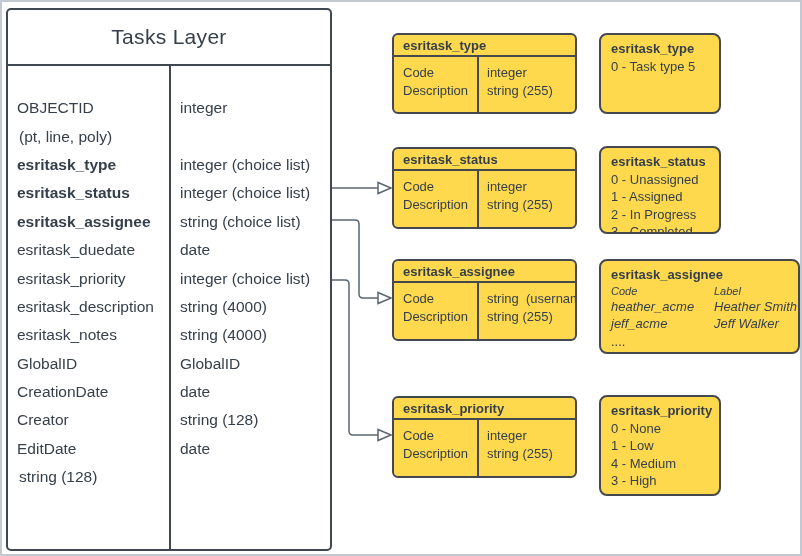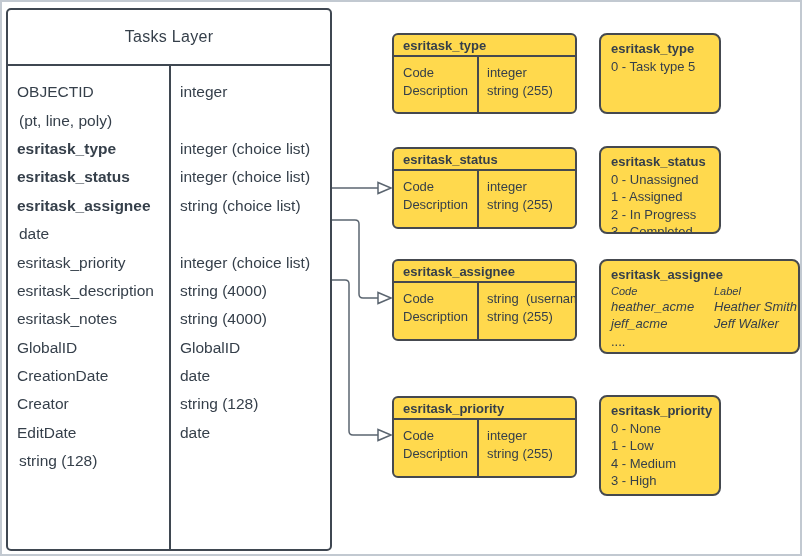--- a/index.html
+++ b/index.html
@@ -8,25 +8,25 @@
     box-sizing:border-box;border:2px solid #c2c9d1;overflow:hidden;
     font-family:"Liberation Sans", sans-serif;color:#353f4a;
   }
   
   .tasks-box{
     position:absolute;left:4px;top:6px;width:326px;height:543px;
     background:#fff;border:2px solid #3f4751;border-radius:5px;box-sizing:border-box;
   }
   .tasks-title{
     height:54px;display:flex;align-items:center;justify-content:center;
-    font-size:16px;border-bottom:2px solid #3f4751;letter-spacing:.3px;
+    font-size:21px;border-bottom:2px solid #3f4751;letter-spacing:.3px;
   }
   .tasks-body{position:absolute;top:56px;left:0;right:0;bottom:0;}
   .col-divider{position:absolute;left:161px;top:0;bottom:0;width:2px;background:#3f4751;}
-  .field-rows{padding-top:12px;}
+  .field-rows{padding-top:28px;}
   .frow{display:flex;height:28.4px;align-items:center;font-size:15.5px;}
   .frow .fname{width:161px;padding-left:9px;box-sizing:border-box;white-space:nowrap;}
   .frow .ftype{padding-left:11px;white-space:nowrap;}
   .frow.bold .fname{font-weight:bold;}
   
   .def-table{
     position:absolute;left:390px;width:185px;height:82px;box-sizing:border-box;
     background:#ffd94d;border:2px solid #45494f;border-radius:6px;overflow:hidden;
   }
   .def-head{
@@ -72,20 +72,21 @@
           </div>
         <div class="frow bold">
             <span class="fname">esritask_status</span>
             <span class="ftype">integer (choice list)</span>
           </div>
         <div class="frow bold">
             <span class="fname">esritask_assignee</span>
             <span class="ftype">string (choice list)</span>
           </div>
         <div class="frow">
+            <span class="fname">esritask_duedate</span>
             <span class="ftype">date</span>
           </div>
         <div class="frow">
             <span class="fname">esritask_priority</span>
             <span class="ftype">integer (choice list)</span>
           </div>
         <div class="frow">
             <span class="fname">esritask_description</span>
             <span class="ftype">string (4000)</span>
           </div>

